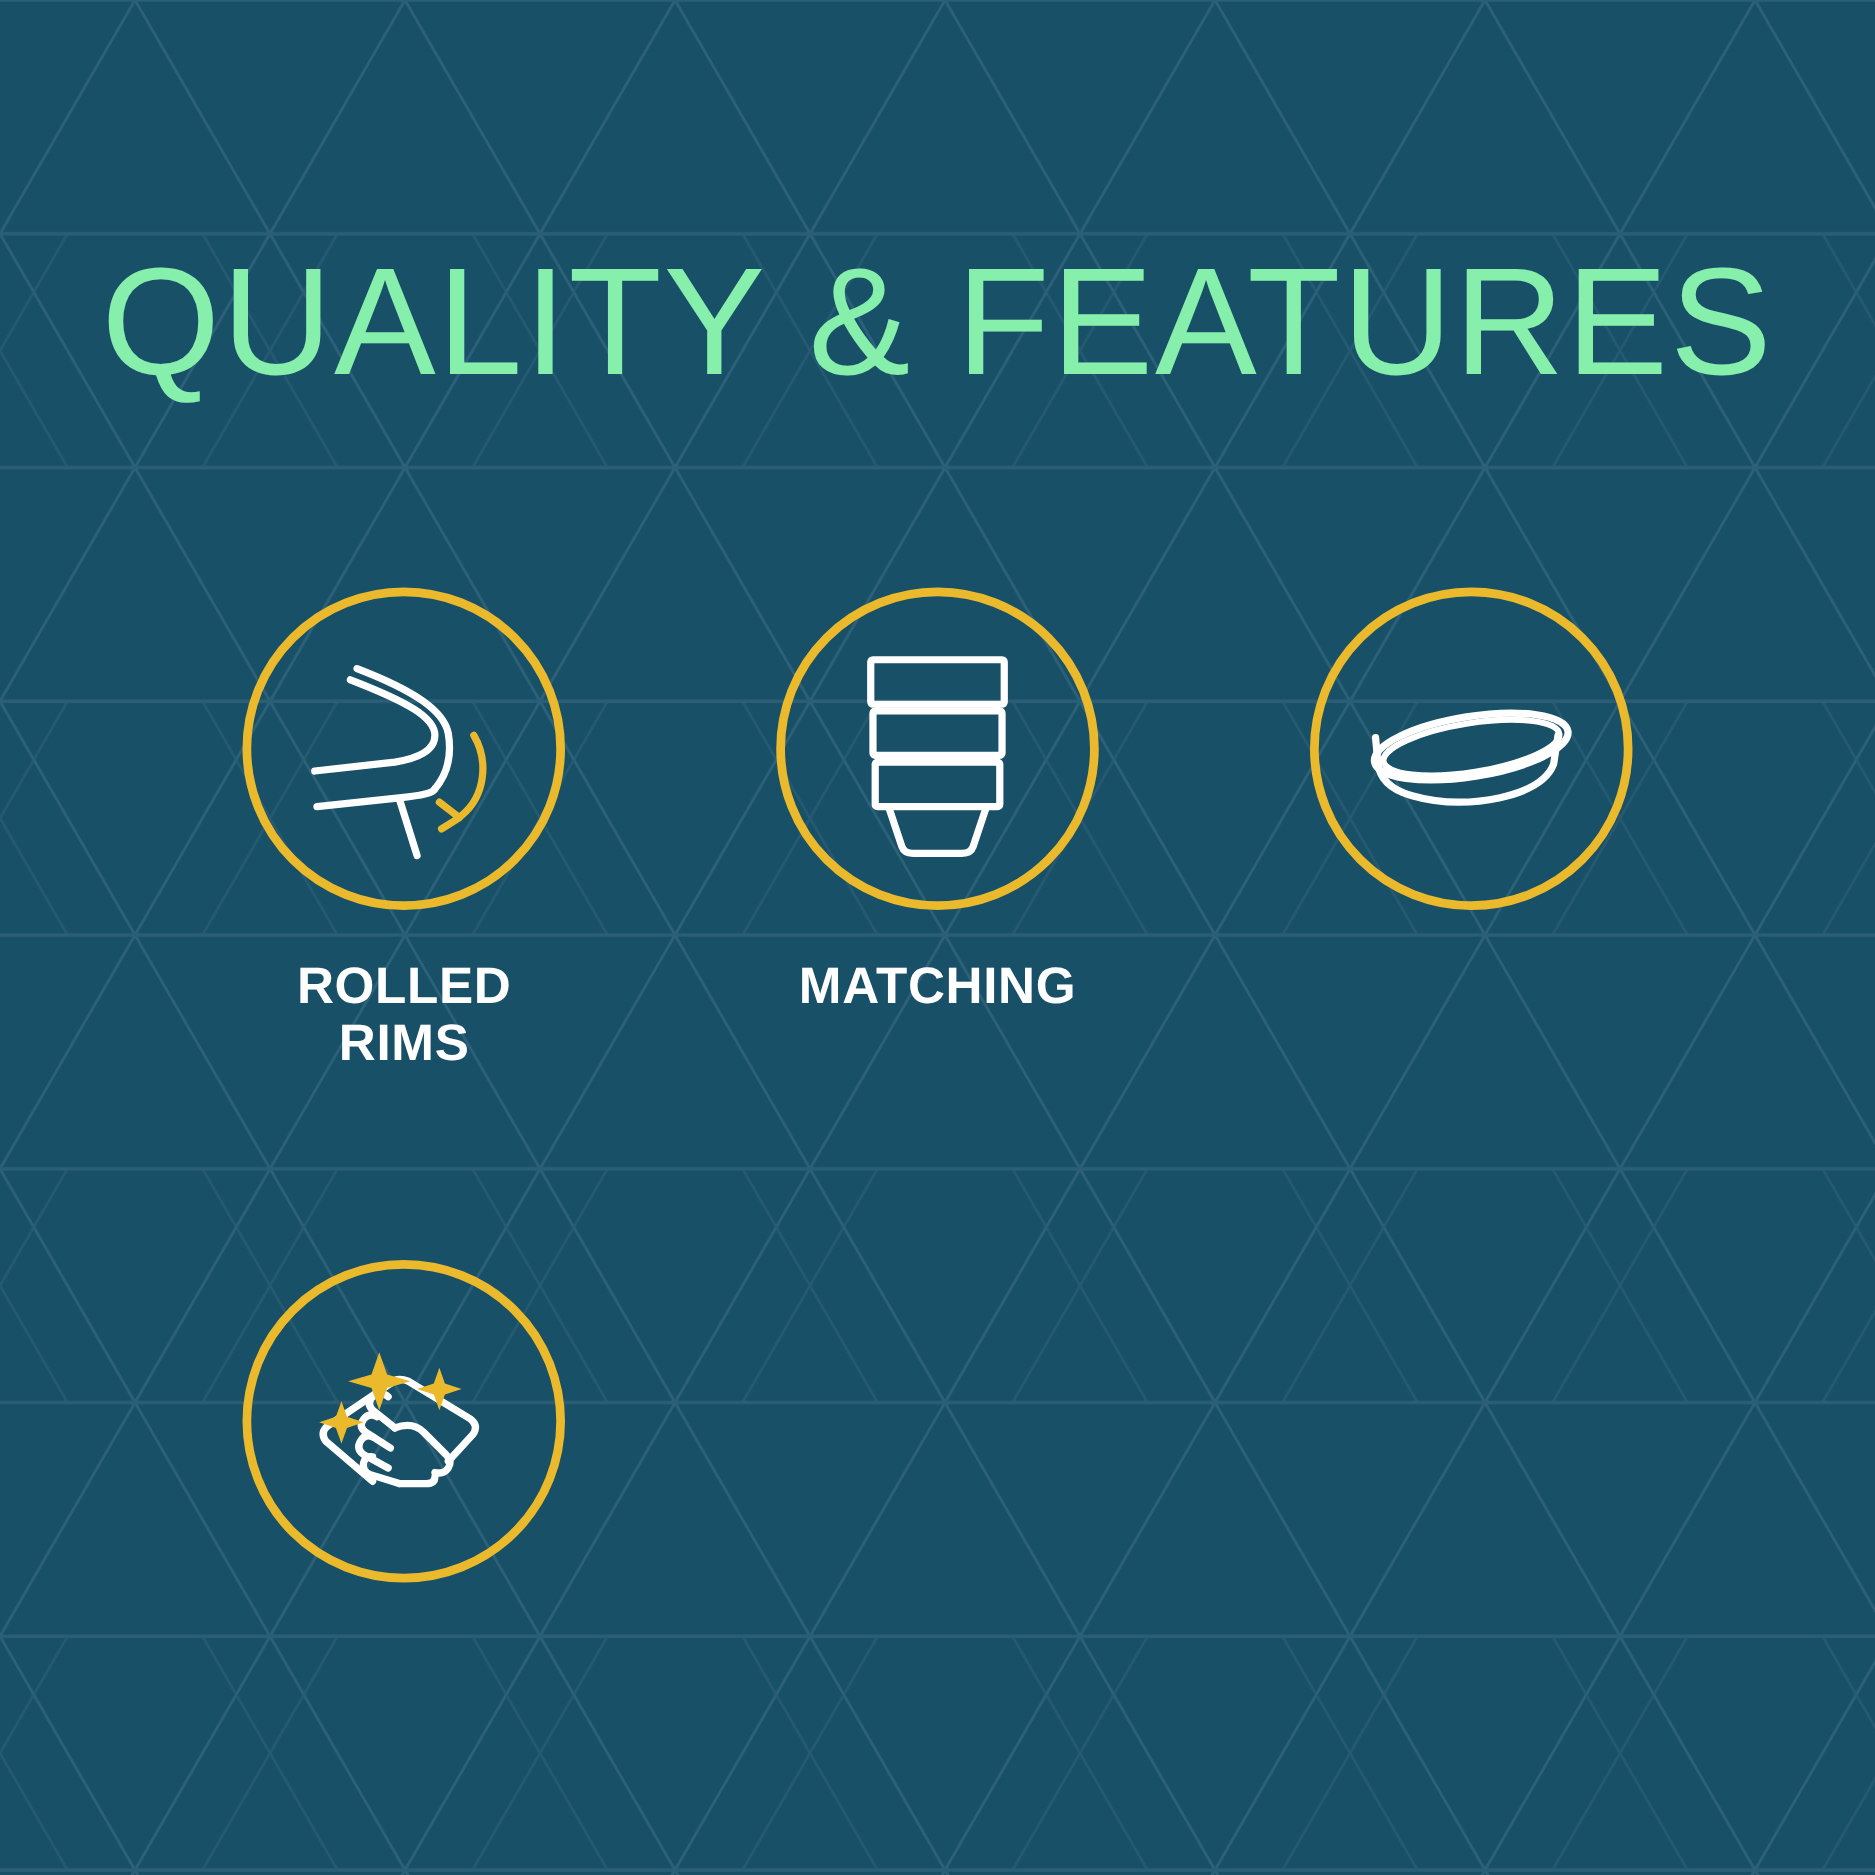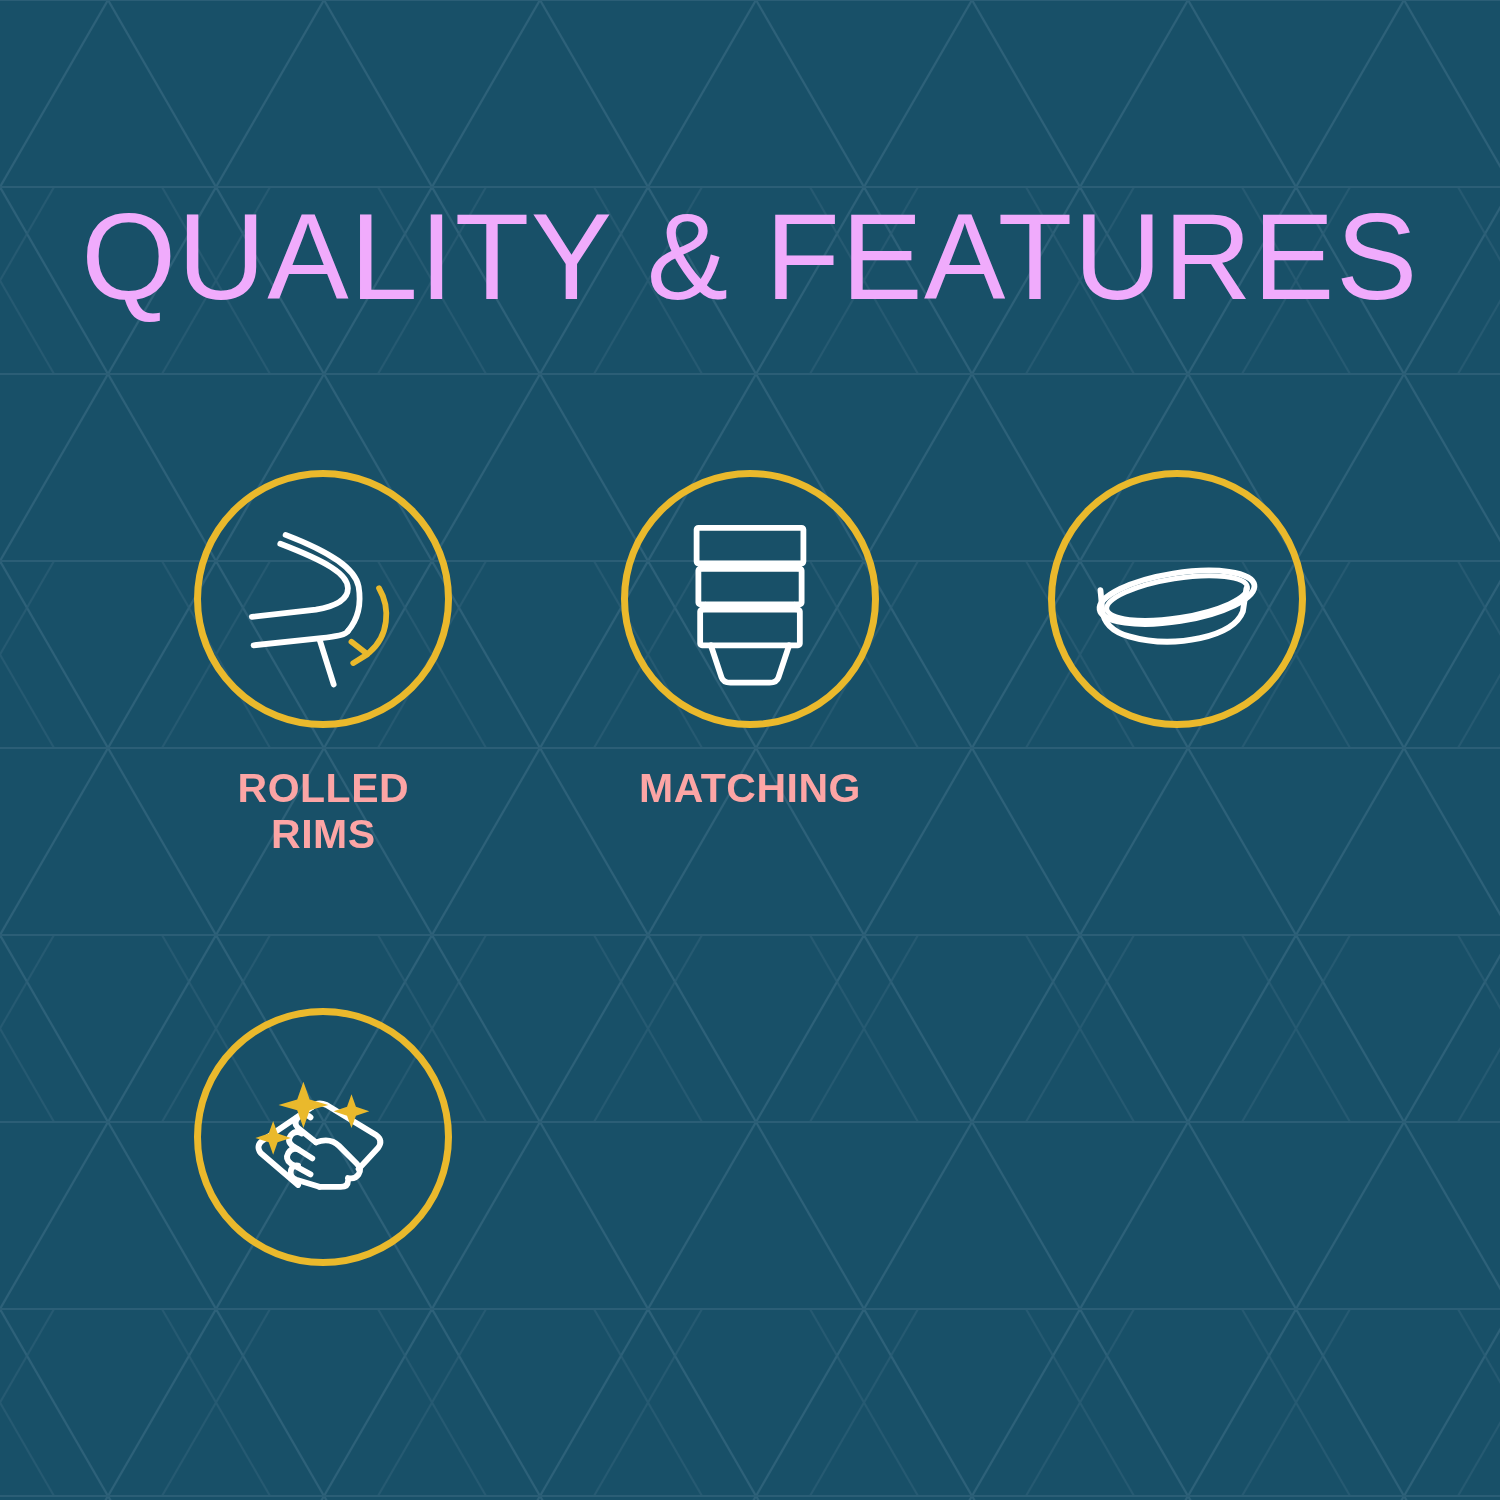--- a/index.html
+++ b/index.html
@@ -23,21 +23,21 @@
   }
   .bg-pattern svg { display: block; width: 100%; height: 100%; }
 
   
   .heading {
     position: absolute;
     top: 196px;
     left: 0;
     width: 1500px;
     text-align: center;
-    color: #f0abfc;
+    color: #86efac;
     font-size: 122px;
     line-height: 1;
     font-weight: 300;
     letter-spacing: 1.5px;
     white-space: nowrap;
     font-family: "Liberation Sans", sans-serif;
   }
 
   
   .grid {
@@ -66,21 +66,21 @@
     position: relative;
   }
   .ring svg {
     display: block;
     width: 178px;
     height: 178px;
     overflow: visible;
   }
   .label {
     margin-top: 38px;
-    color: #fca5a5;
+    color: #ffffff;
     font-size: 41px;
     line-height: 1.12;
     font-weight: bold;
     letter-spacing: 0.5px;
     text-align: center;
     white-space: pre-line;
     font-family: "Liberation Sans", sans-serif;
   }
   .stroke-w { fill: none; stroke: #ffffff; stroke-width: 6.5; stroke-linecap: round; stroke-linejoin: round; }
   .stroke-w-thin { fill: none; stroke: #ffffff; stroke-width: 5.5; stroke-linecap: round; stroke-linejoin: round; }

